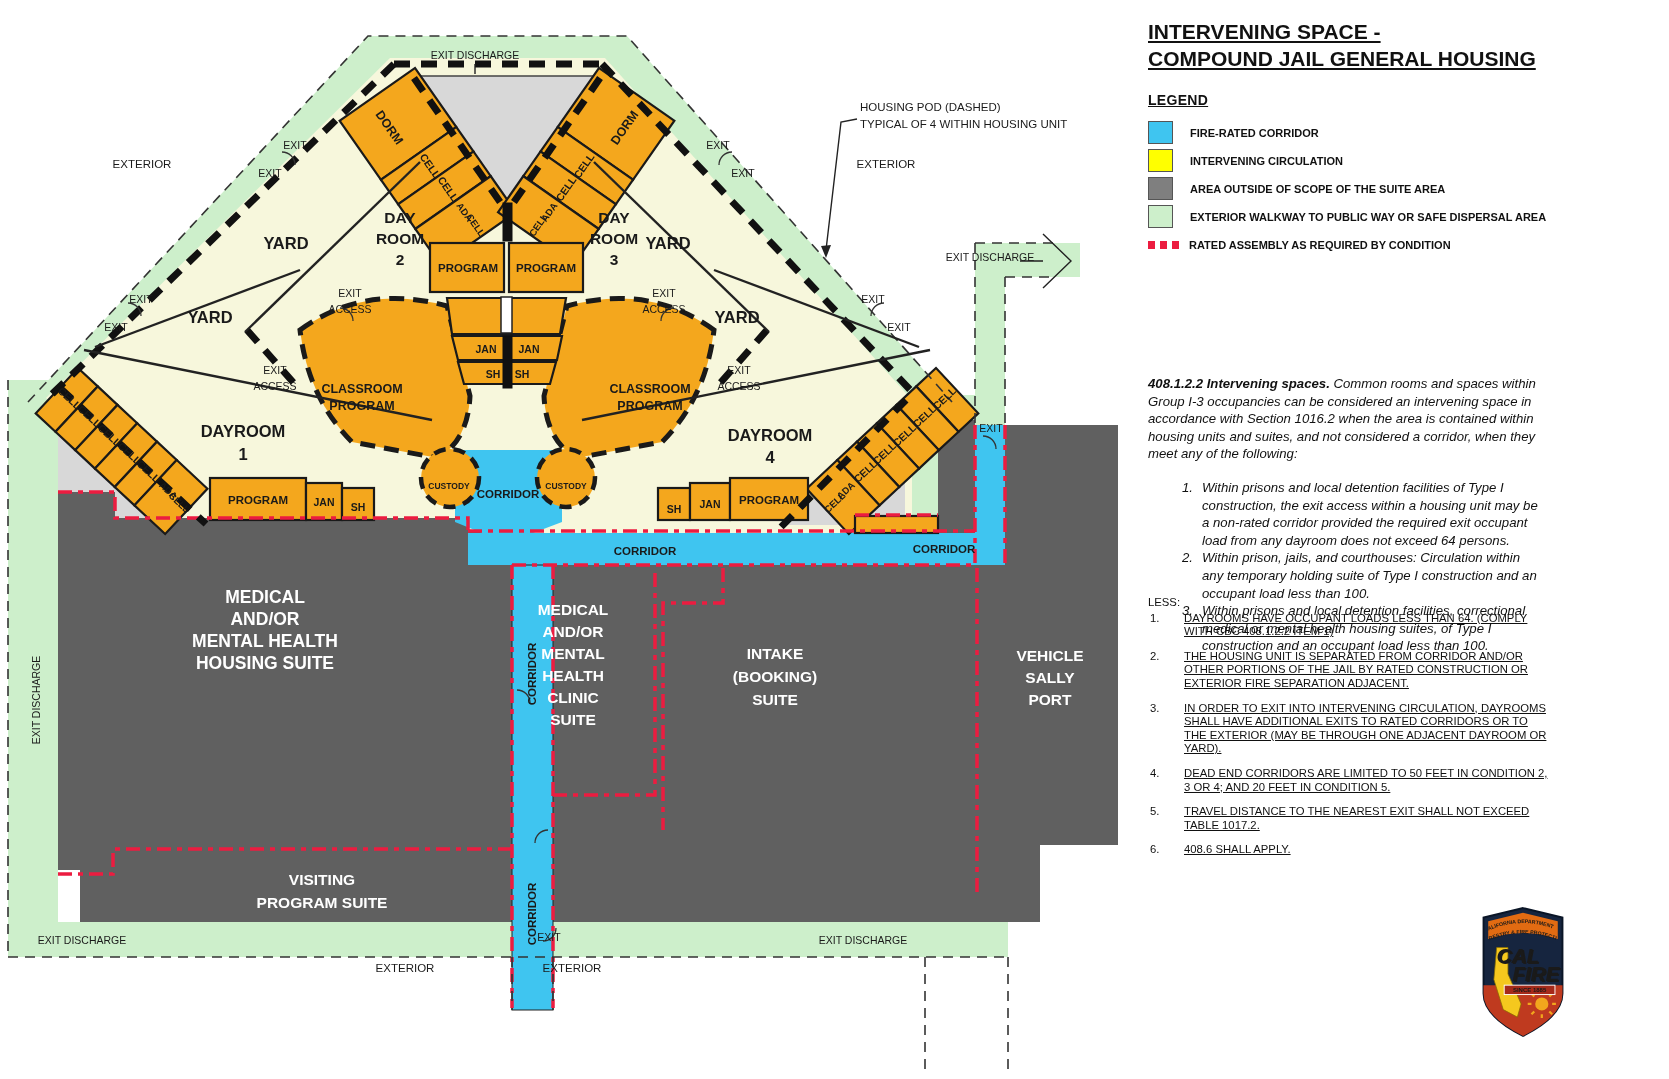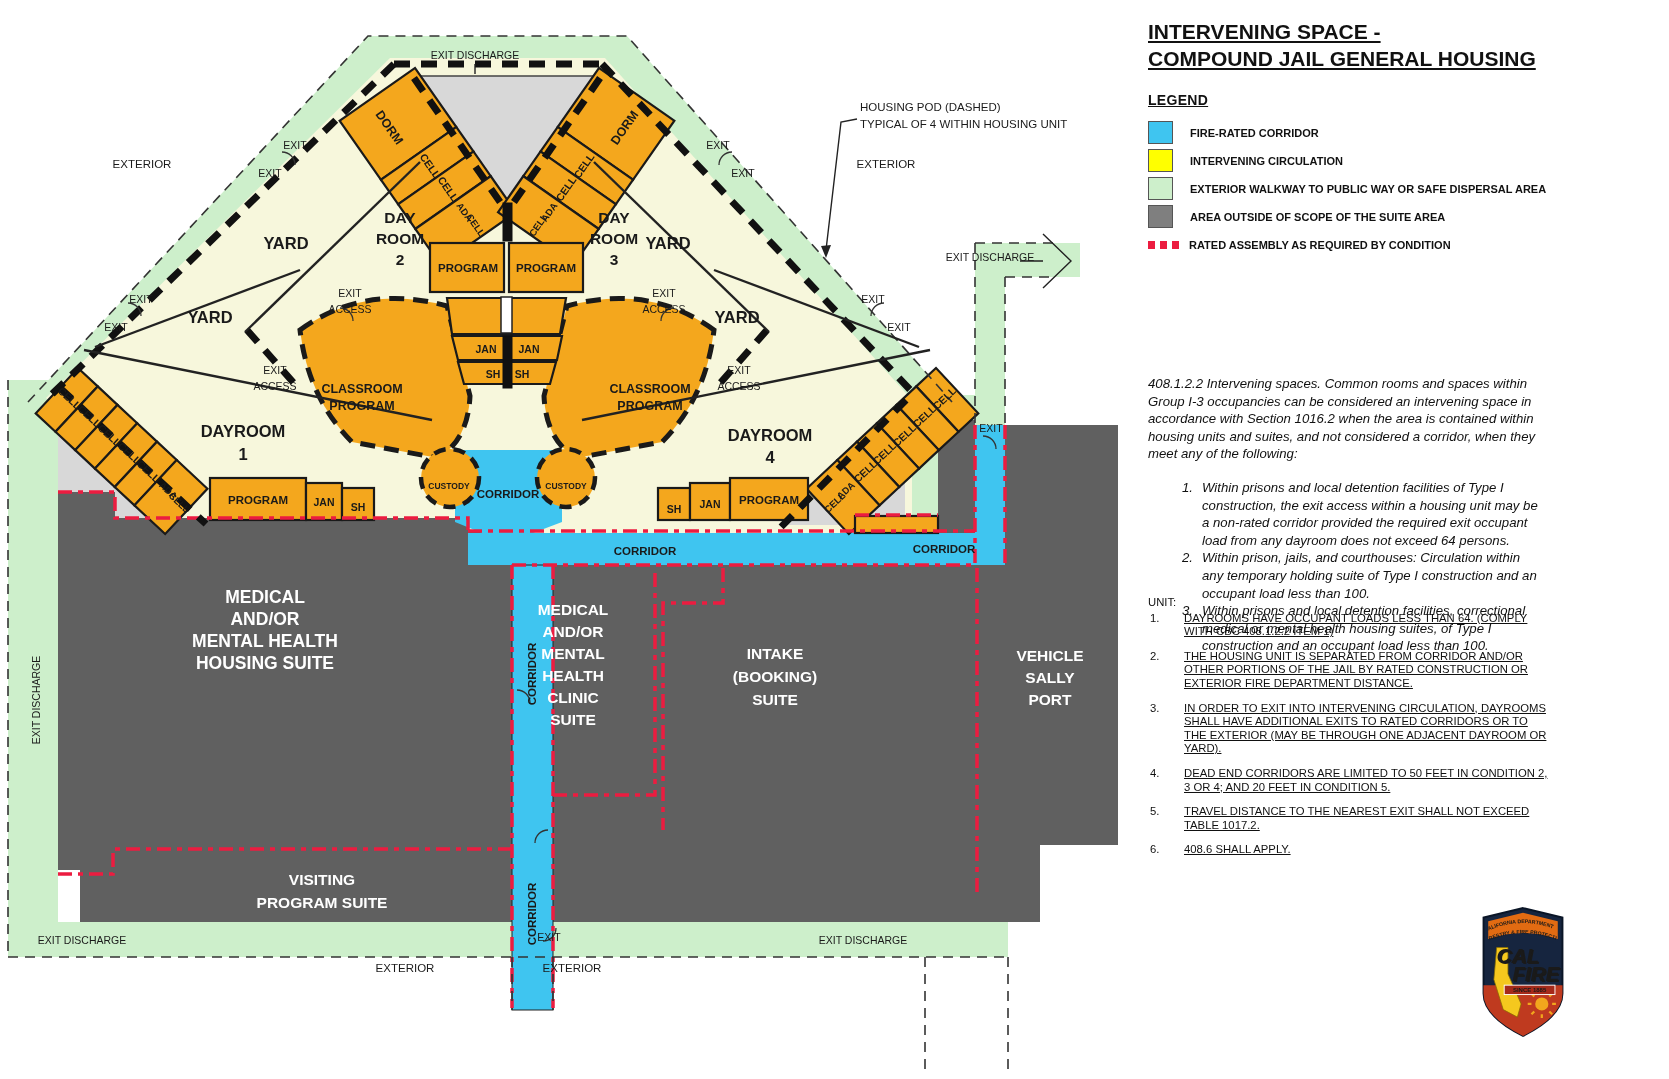--- a/index.html
+++ b/index.html
@@ -15,21 +15,21 @@
   #title div{text-decoration:underline;}
   #legend{top:92px;font-weight:bold;}
   #legend .lg-head{font-size:14px;letter-spacing:.3px;text-decoration:underline;margin-bottom:14px;}
   .lg-row{display:flex;align-items:center;margin-bottom:7px;height:21px;}
   .lg-sw{width:23px;height:21px;border:1px solid #555;margin-right:17px;flex:0 0 auto;}
   .sw0{background:#3FC5F0}.sw1{background:#FFFF00}.sw2{background:#F4A71D}
   .sw3{background:#DCDCDC}.sw4{background:#CDEFCB}.sw5{background:#7F7F7F}
   .lg-dash{width:34px;height:8px;border:none;background:repeating-linear-gradient(90deg,#EC1C40 0 7px,transparent 7px 12px);margin-right:7px;}
   .lg-label{font-size:11px;white-space:nowrap;}
   #codeblock{top:375px;width:412px;font-style:italic;font-size:13.2px;line-height:17.6px;}
-  #codeblock .lead{font-weight:normal;}
+  #codeblock .lead{font-weight:bold;}
   #codeblock ol{margin:16px;padding:0 0 0 4px;list-style:none;counter-reset:ci;}
   #codeblock li{counter-increment:ci;padding-left:34px;position:relative;}
   #codeblock li::before{content:counter(ci) ".";position:absolute;left:14px;}
   #notes{top:596px;width:402px;font-size:11.3px;line-height:13.6px;}
   #notes .nh{margin-bottom:2px;}
   #notes ol{margin:0;padding:0;list-style:none;counter-reset:ni;}
   #notes li{counter-increment:ni;padding-left:36px;position:relative;margin-bottom:11px;text-decoration:underline;}
   #notes li::before{content:counter(ni) ".";position:absolute;left:2px;}
   #logo{position:absolute;left:1476px;top:906px;width:94px;height:132px;}
 </style>
@@ -335,48 +335,48 @@
   <div class="lg-head">LEGEND</div>
   <div class="lg-row">
     <span class="lg-sw sw0"></span>
     <span class="lg-label">FIRE-RATED CORRIDOR</span>
   </div>
   <div class="lg-row">
     <span class="lg-sw sw1"></span>
     <span class="lg-label">INTERVENING CIRCULATION</span>
   </div>
   <div class="lg-row">
+    <span class="lg-sw sw5"></span>
+    <span class="lg-label">AREA OUTSIDE OF SCOPE OF THE SUITE AREA</span>
+  </div>
+  <div class="lg-row">
     <span class="lg-sw sw4"></span>
     <span class="lg-label">EXTERIOR WALKWAY TO PUBLIC WAY OR SAFE DISPERSAL AREA</span>
-  </div>
-  <div class="lg-row">
-    <span class="lg-sw sw5"></span>
-    <span class="lg-label">AREA OUTSIDE OF SCOPE OF THE SUITE AREA</span>
   </div>
   <div class="lg-row">
     <span class="lg-sw lg-dash"></span>
     <span class="lg-label">RATED ASSEMBLY AS REQUIRED BY CONDITION</span>
   </div>
 </div>
 
 <div id="codeblock" class="rc">
   <span class="lead">408.1.2.2 Intervening spaces.</span>
   <span>Common rooms and spaces within Group I-3 occupancies can be considered an intervening space in accordance with Section 1016.2 when the area is contained within housing units and suites, and not considered a corridor, when they meet any of the following:</span>
   <ol>
     <li>Within prisons and local detention facilities of Type I construction, the exit access within a housing unit may be a non-rated corridor provided the required exit occupant load from any dayroom does not exceed 64 persons.</li>
     <li>Within prison, jails, and courthouses: Circulation within any temporary holding suite of Type I construction and an occupant load less than 100.</li>
     <li>Within prisons and local detention facilities, correctional medical or mental health housing suites, of Type I construction and an occupant load less than 100.</li>
   </ol>
 </div>
 
 <div id="notes" class="rc">
-  <div class="nh">UNIT:</div>
+  <div class="nh">LESS:</div>
   <ol>
     <li>DAYROOMS HAVE OCCUPANT LOADS LESS THAN 64. (COMPLY WITH CBC 408.1.2.2 ITEM 1)</li>
-    <li>THE HOUSING UNIT IS SEPARATED FROM CORRIDOR AND/OR OTHER PORTIONS OF THE JAIL BY RATED CONSTRUCTION OR EXTERIOR FIRE DEPARTMENT DISTANCE.</li>
+    <li>THE HOUSING UNIT IS SEPARATED FROM CORRIDOR AND/OR OTHER PORTIONS OF THE JAIL BY RATED CONSTRUCTION OR EXTERIOR FIRE SEPARATION ADJACENT.</li>
     <li>IN ORDER TO EXIT INTO INTERVENING CIRCULATION, DAYROOMS SHALL HAVE ADDITIONAL EXITS TO RATED CORRIDORS OR TO THE EXTERIOR (MAY BE THROUGH ONE ADJACENT DAYROOM OR YARD).</li>
     <li>DEAD END CORRIDORS ARE LIMITED TO 50 FEET IN CONDITION 2, 3 OR 4; AND 20 FEET IN CONDITION 5.</li>
     <li>TRAVEL DISTANCE TO THE NEAREST EXIT SHALL NOT EXCEED TABLE 1017.2.</li>
     <li>408.6 SHALL APPLY.</li>
   </ol>
 </div>
 
 <svg id="logo" viewBox="0 0 100 140">
   <path d="M50,2 L92,12 L92,93 Q92,117 50,138 Q8,117 8,93 L8,12 Z" fill="#16253F" stroke="#0A1526" stroke-width="2"></path>
   <path d="M50,7 L87,16 L87,35 Q50,22 13,35 L13,16 Z" fill="#E26B12"></path>

